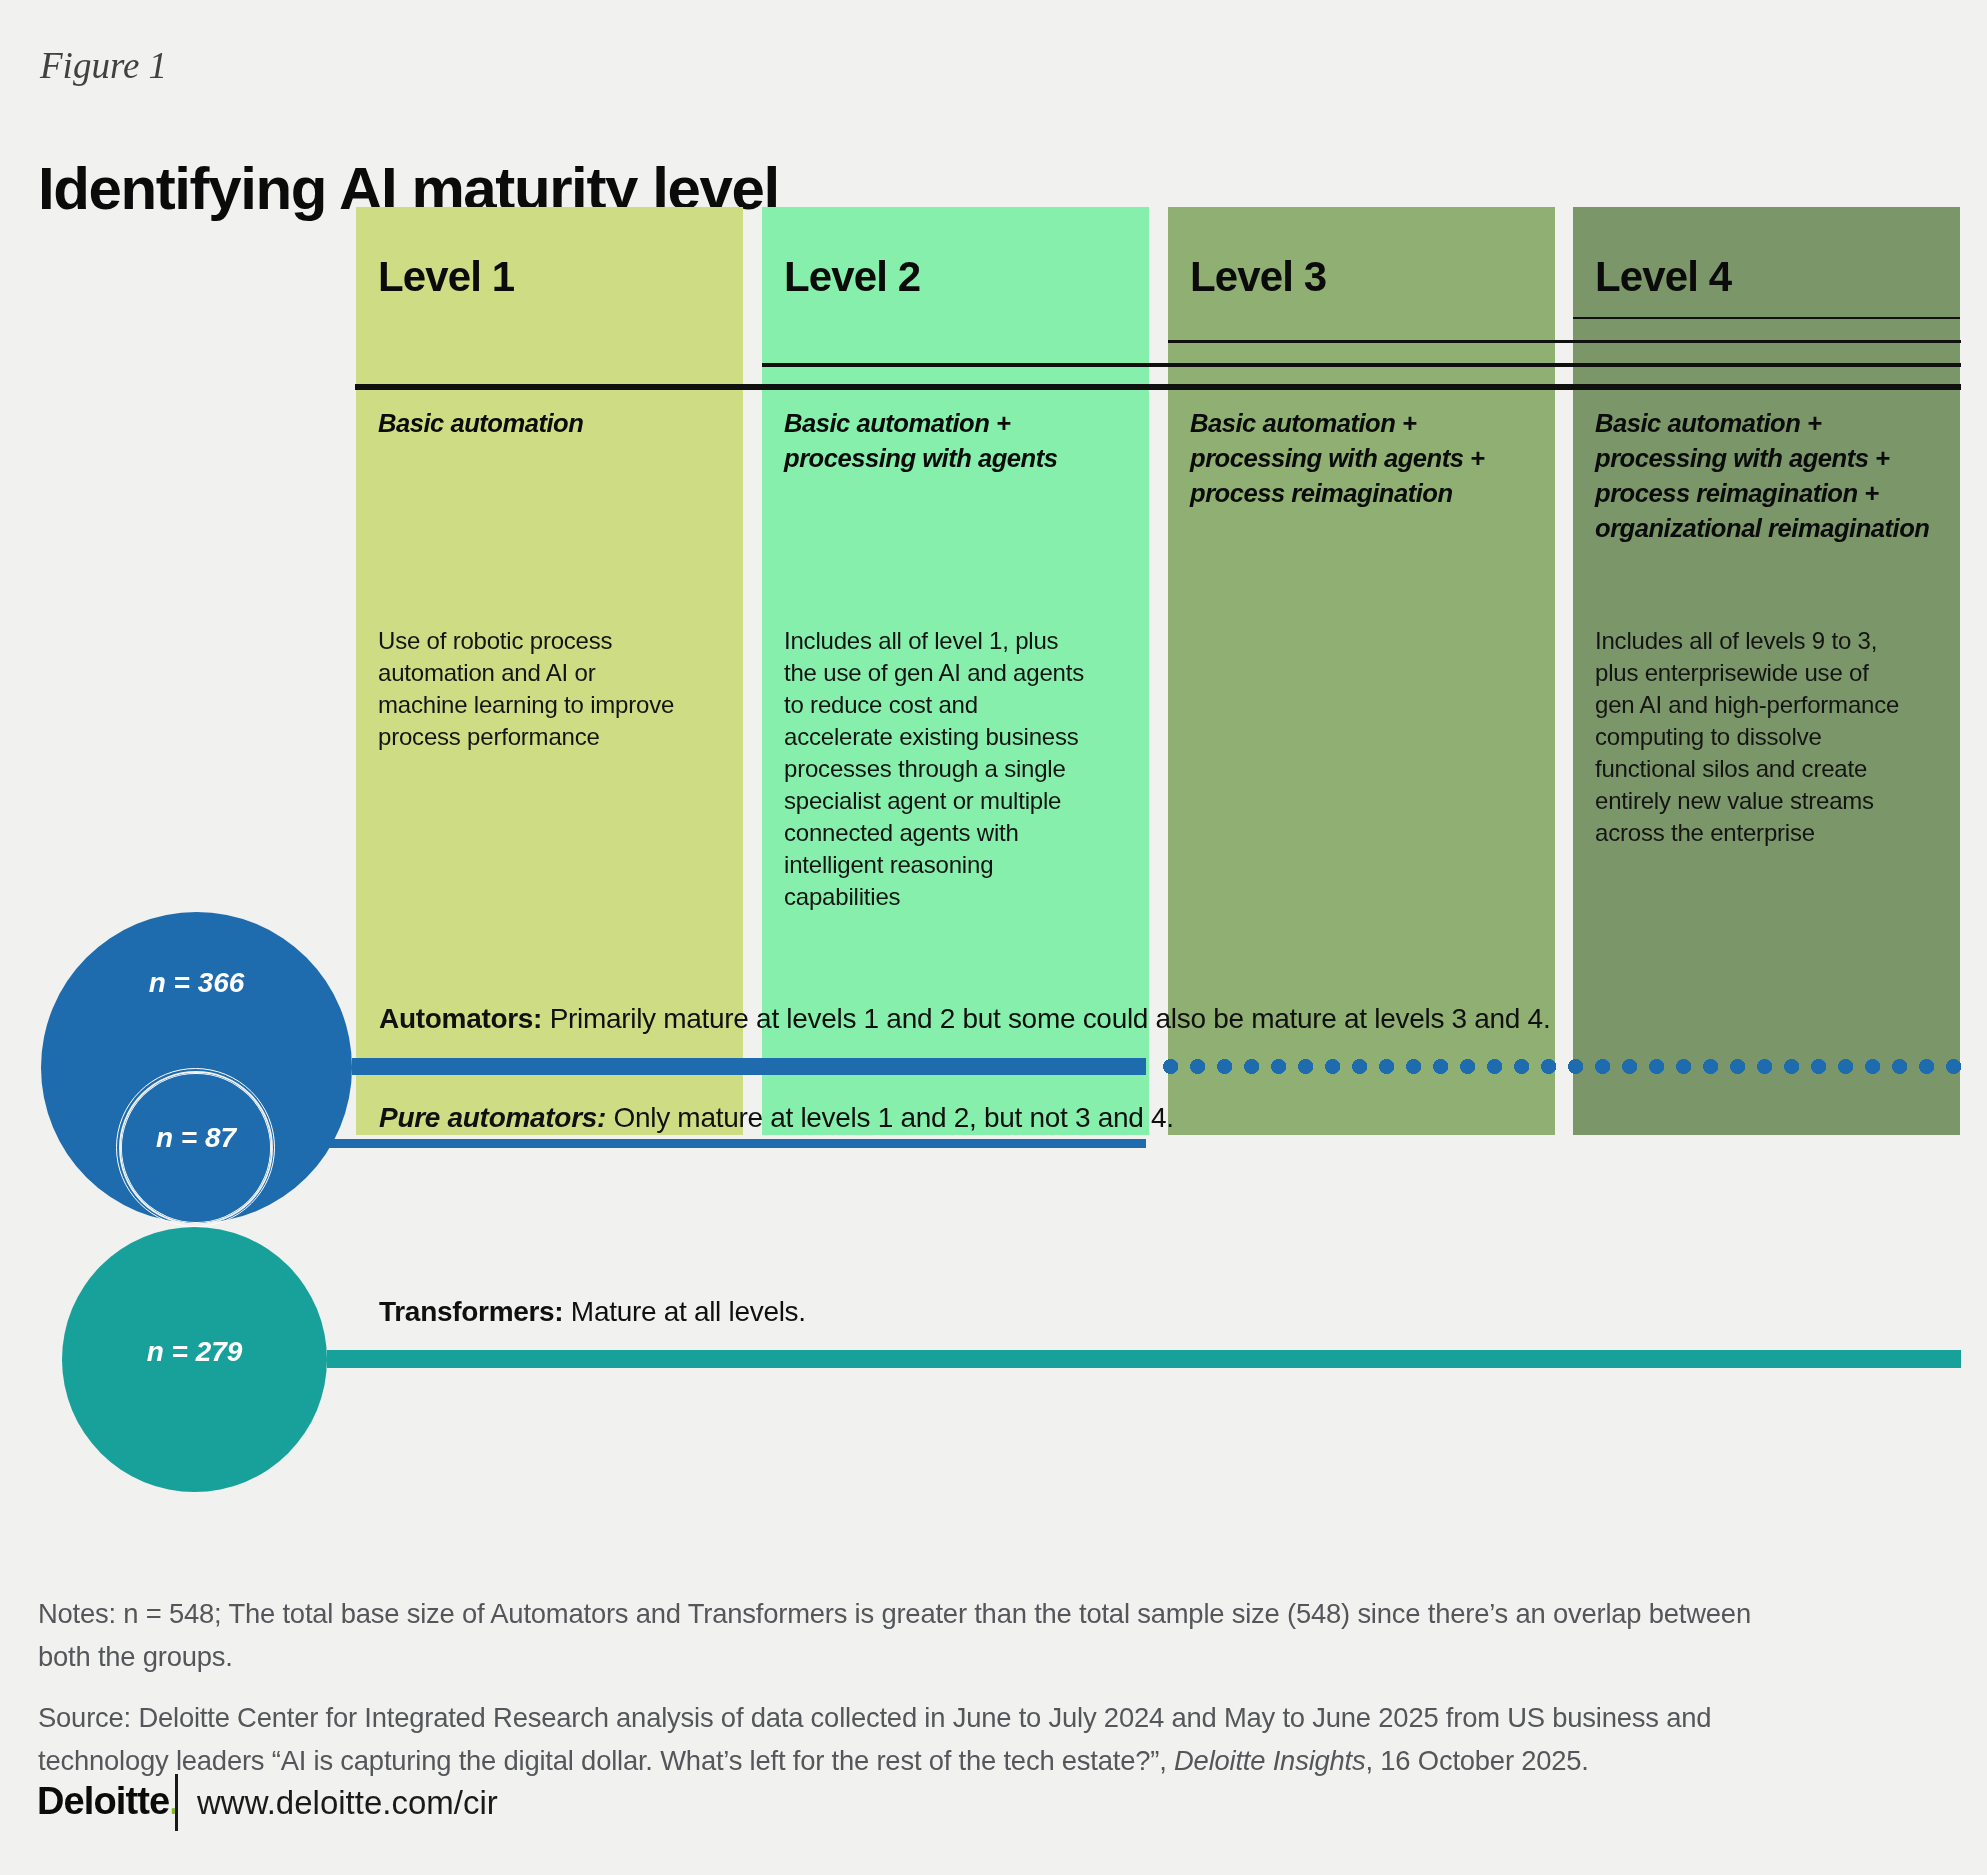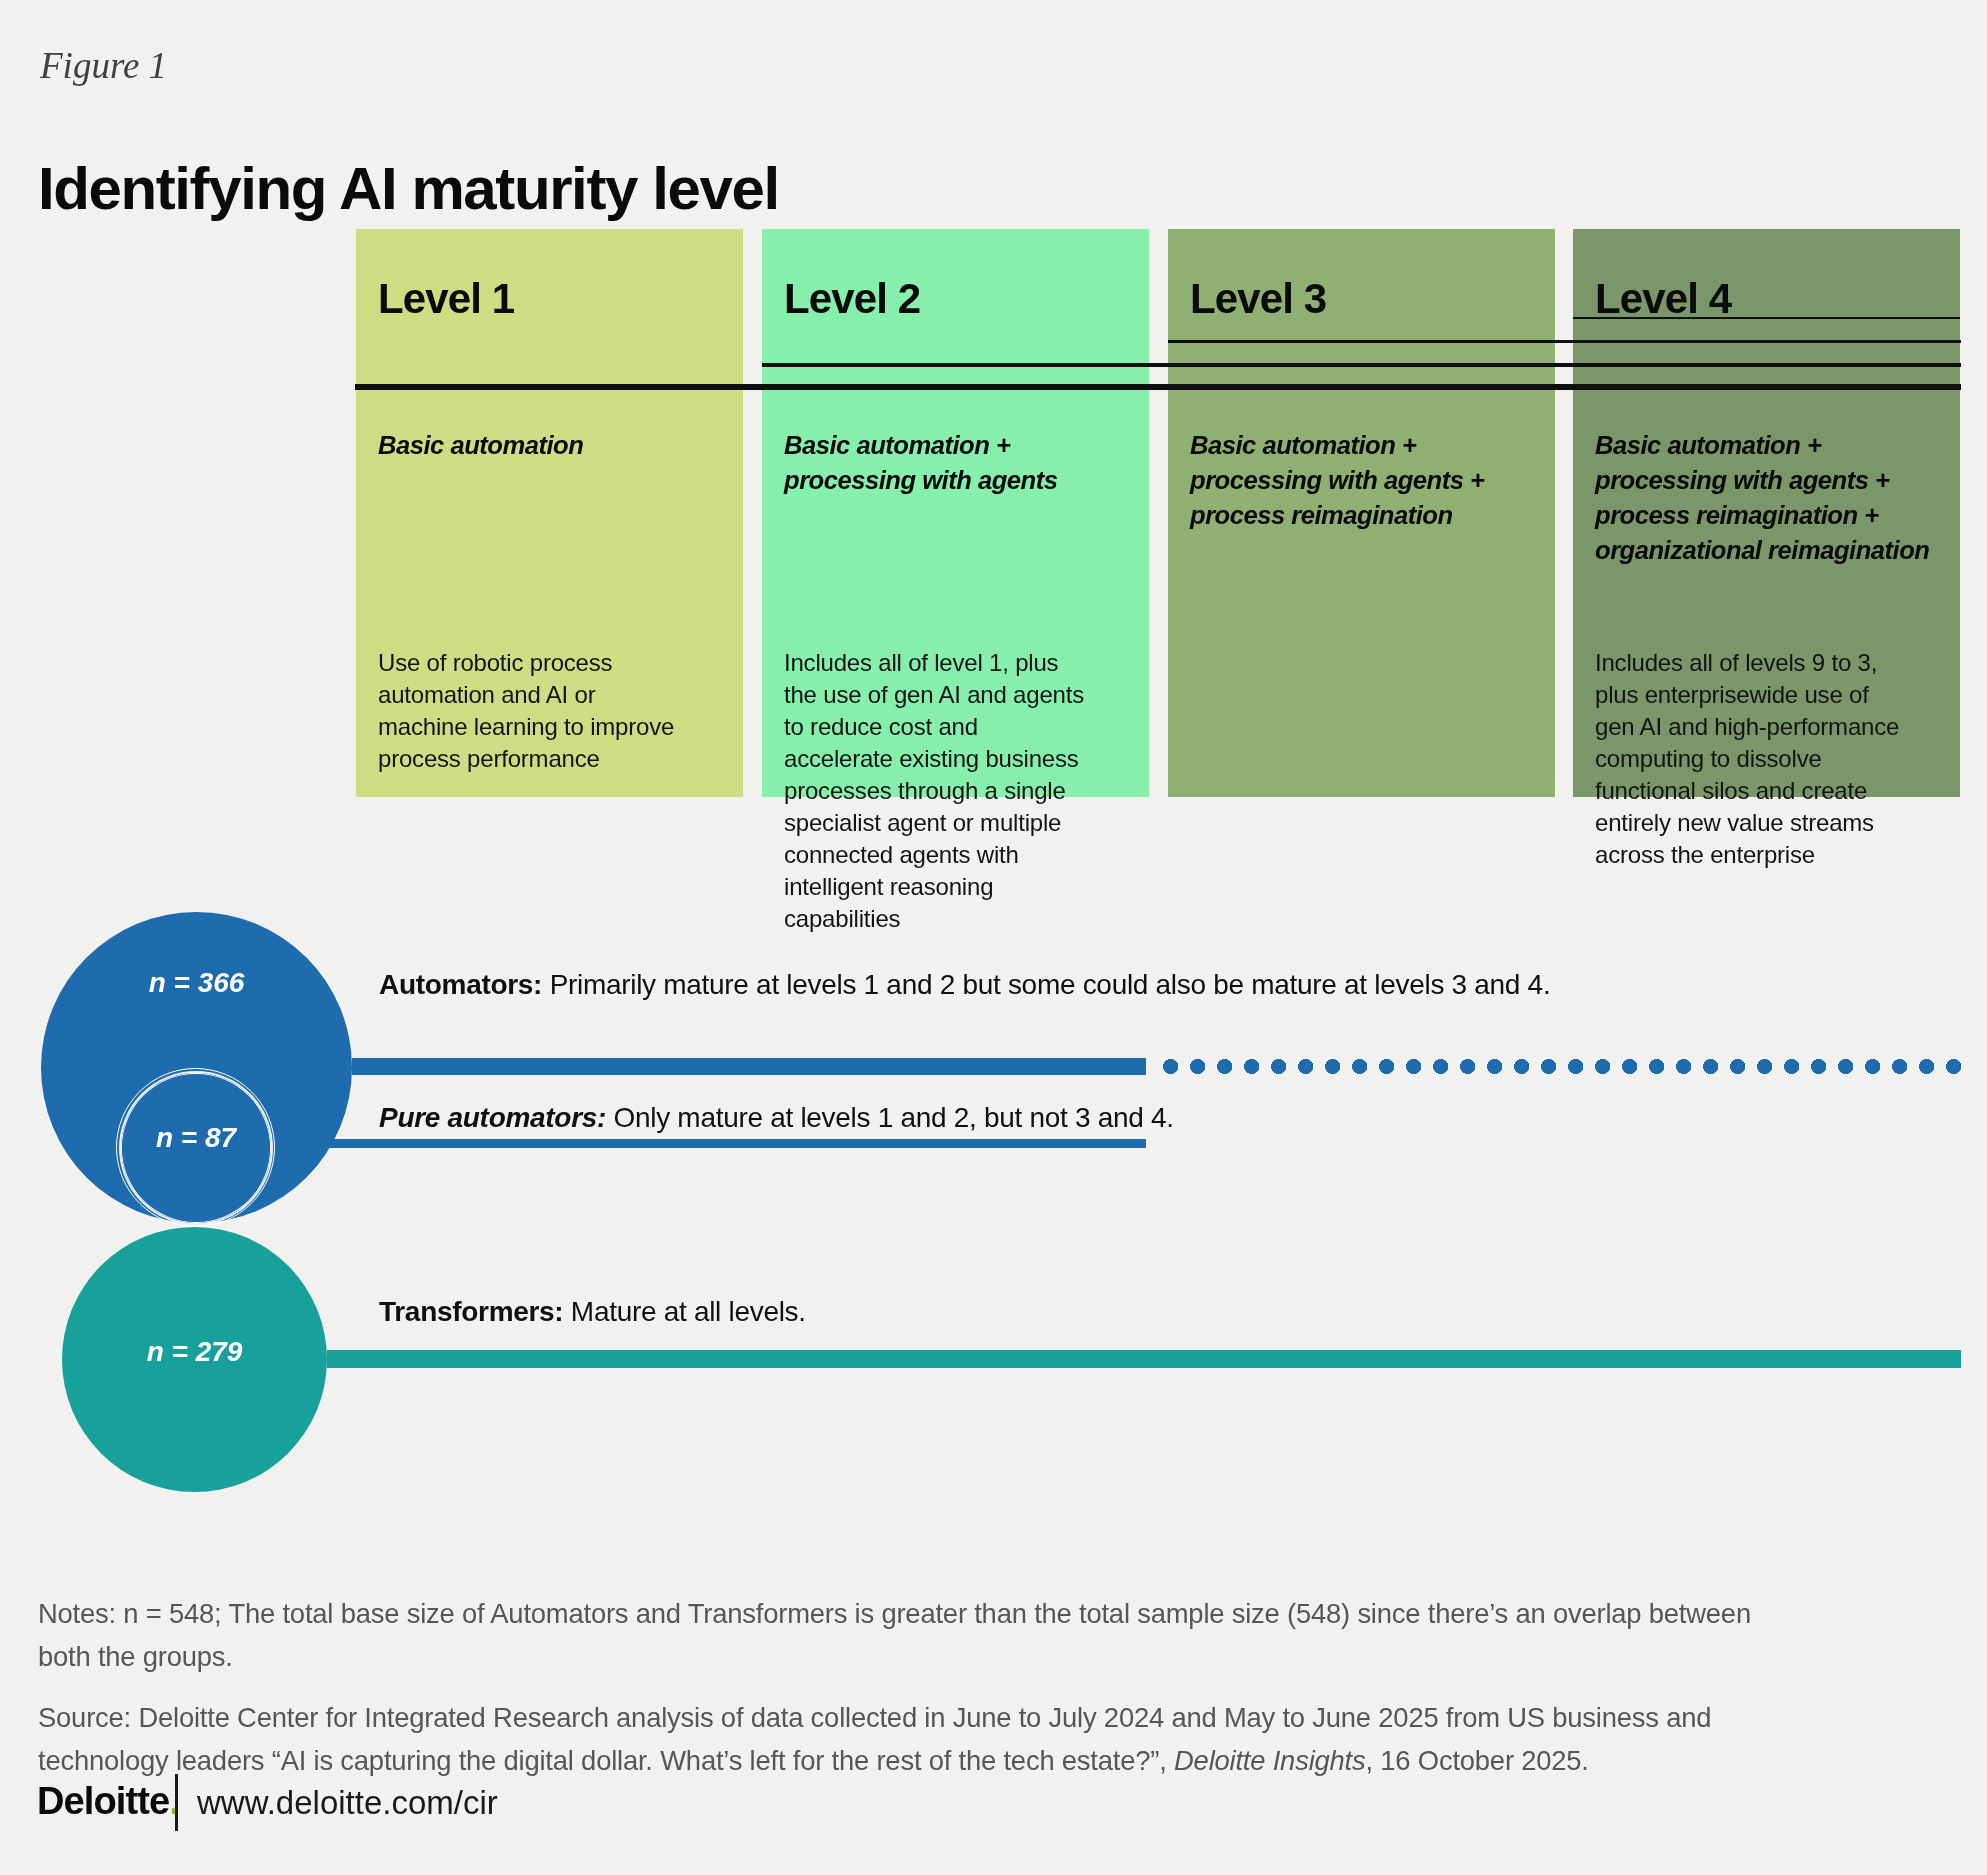--- a/index.html
+++ b/index.html
@@ -5,21 +5,21 @@
   html,body{margin:0;padding:0;background:#f1f1ef;}
   .stage{
     position:relative;width:1987px;height:1876px;background:#f1f1ef;overflow:hidden;
     font-family:"Liberation Sans","DejaVu Sans",sans-serif;color:#111;
   }
   .figure-label{position:absolute;left:40px;top:44px;font-family:"Liberation Serif","DejaVu Serif",serif;
     font-style:italic;font-size:37px;color:#414141;}
   .figure-title{position:absolute;left:38px;top:154px;font-size:60px;font-weight:bold;letter-spacing:-1.4px;color:#0b0b0b;}
 
   
-  .col{position:absolute;top:229px;height:568px;width:387px;}
+  .col{position:absolute;top:207px;height:928px;width:387px;}
   .col.c0{left:356px;background:#cedd84;}
   .col.c1{left:762px;background:#86efac;}
   .col.c2{left:1168px;background:#90b073;}
   .col.c3{left:1573px;background:#7b9769;}
   .col-title{position:absolute;left:22px;top:46px;font-size:42px;font-weight:bold;letter-spacing:-0.9px;color:#0b0b0b;}
   .col-sub{position:absolute;left:22px;right:-5.5px;top:199px;font-size:25.6px;line-height:35px;font-weight:bold;font-style:italic;
     letter-spacing:-0.5px;white-space:pre-line;color:#0b0b0b;}
   .col-body{position:absolute;left:22px;right:1.8px;top:418px;font-size:24px;line-height:32px;letter-spacing:-0.2px;
     white-space:pre-line;color:#141414;}
 
@@ -46,21 +46,21 @@
   .bar{position:absolute;}
   .bar.automators-solid{left:352px;top:1058px;width:794px;height:17.4px;background:#1e6bae;}
   .bar.automators-dots{left:1162px;top:1058px;width:799px;height:17.4px;
     background-image:radial-gradient(circle 7.8px at 8.7px 50%, #1e6bae 97%, rgba(0,0,0,0) 100%);
     background-size:27px 17.4px;background-repeat:repeat-x;}
   .bar.pure-line{left:278px;top:1139px;width:868px;height:9.1px;background:#1e6bae;}
   .bar.transformers-line{left:327px;top:1350px;width:1634px;height:18.3px;background:#18a19a;}
 
   
   .caption{position:absolute;left:379px;font-size:28px;letter-spacing:-0.3px;white-space:nowrap;color:#101010;}
-  .caption.automators{top:969px;text-align:center;}
+  .caption.automators{top:1003px;text-align:center;}
   .caption.pure{top:1102px;}
   .caption.transformers{top:1296px;}
   .caption .lead{font-weight:bold;}
   .caption.pure .lead{font-style:italic;}
 
   
   .meta{position:absolute;left:38px;font-size:27.4px;line-height:43px;letter-spacing:-0.2px;color:#54565a;white-space:nowrap;}
   .meta.notes1{top:1592px;}
   .meta.notes2{top:1635px;}
   .meta.source1{top:1696px;}

